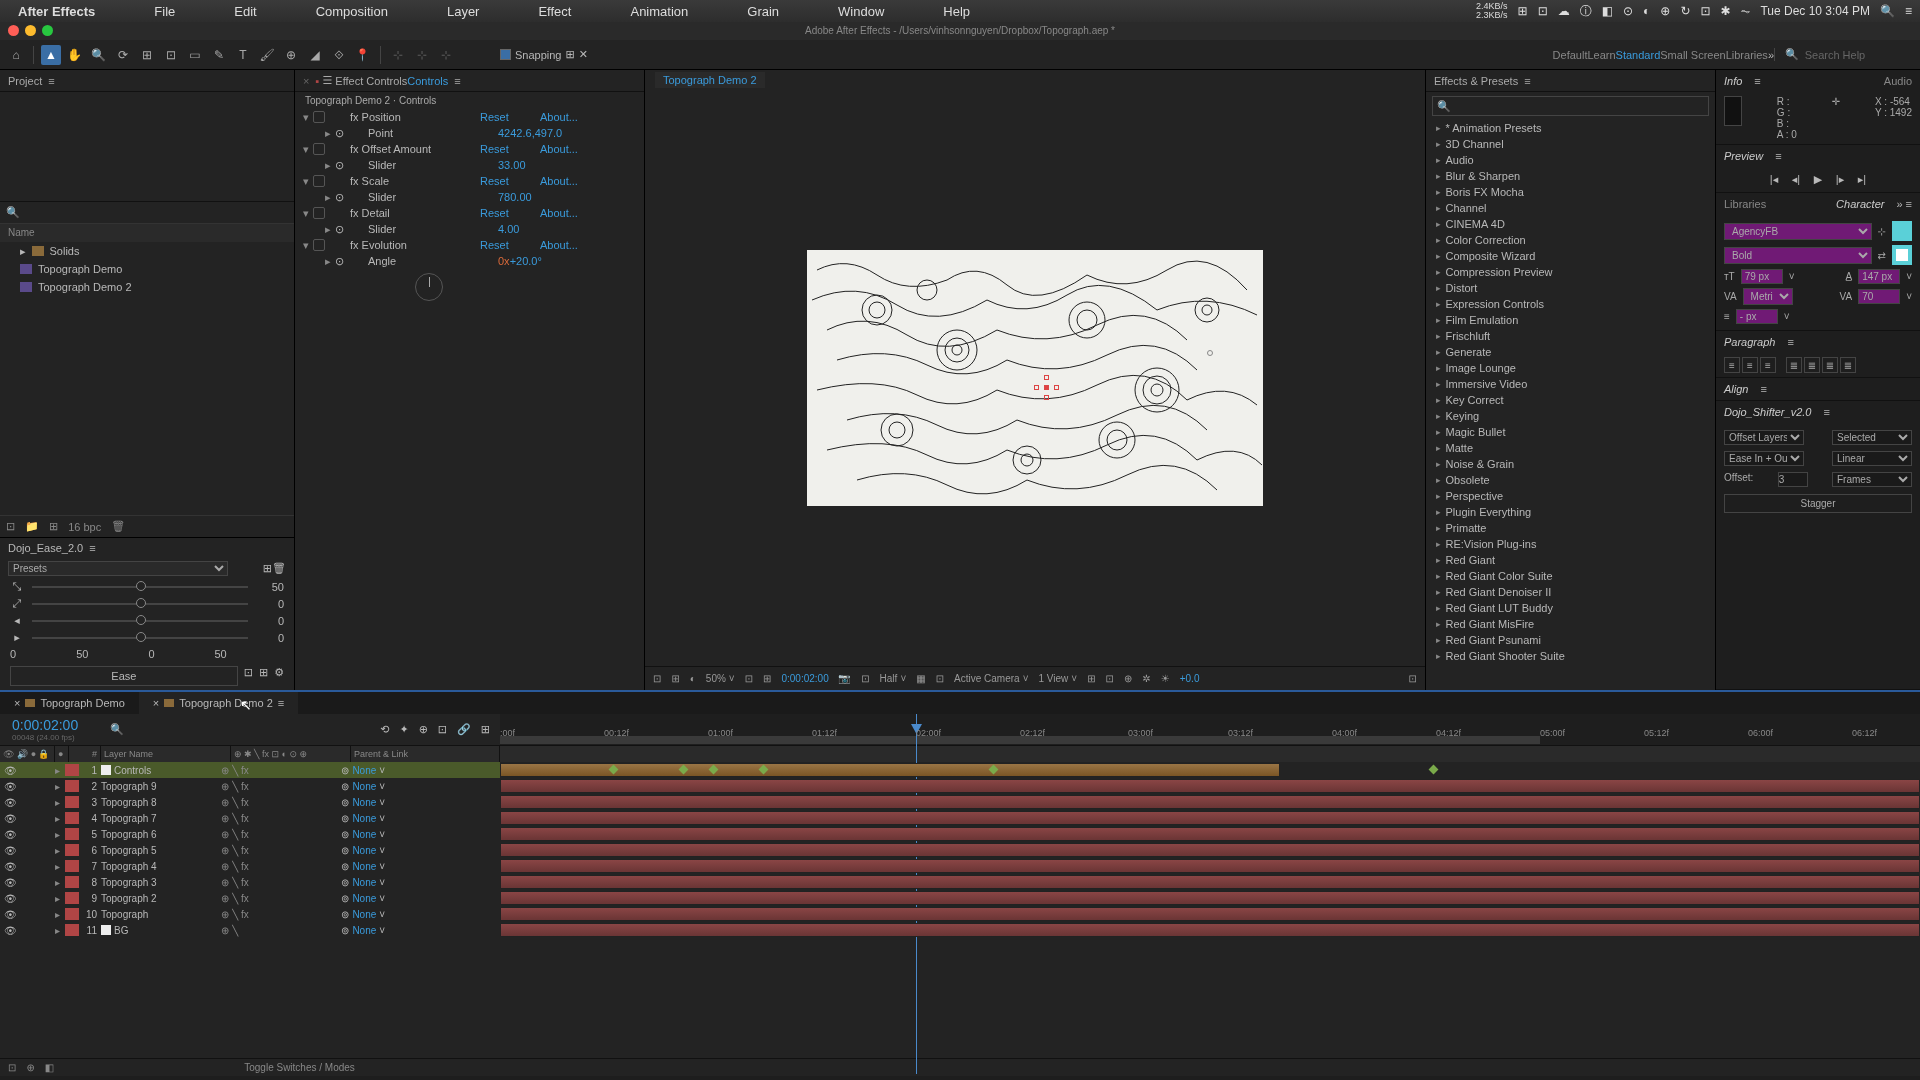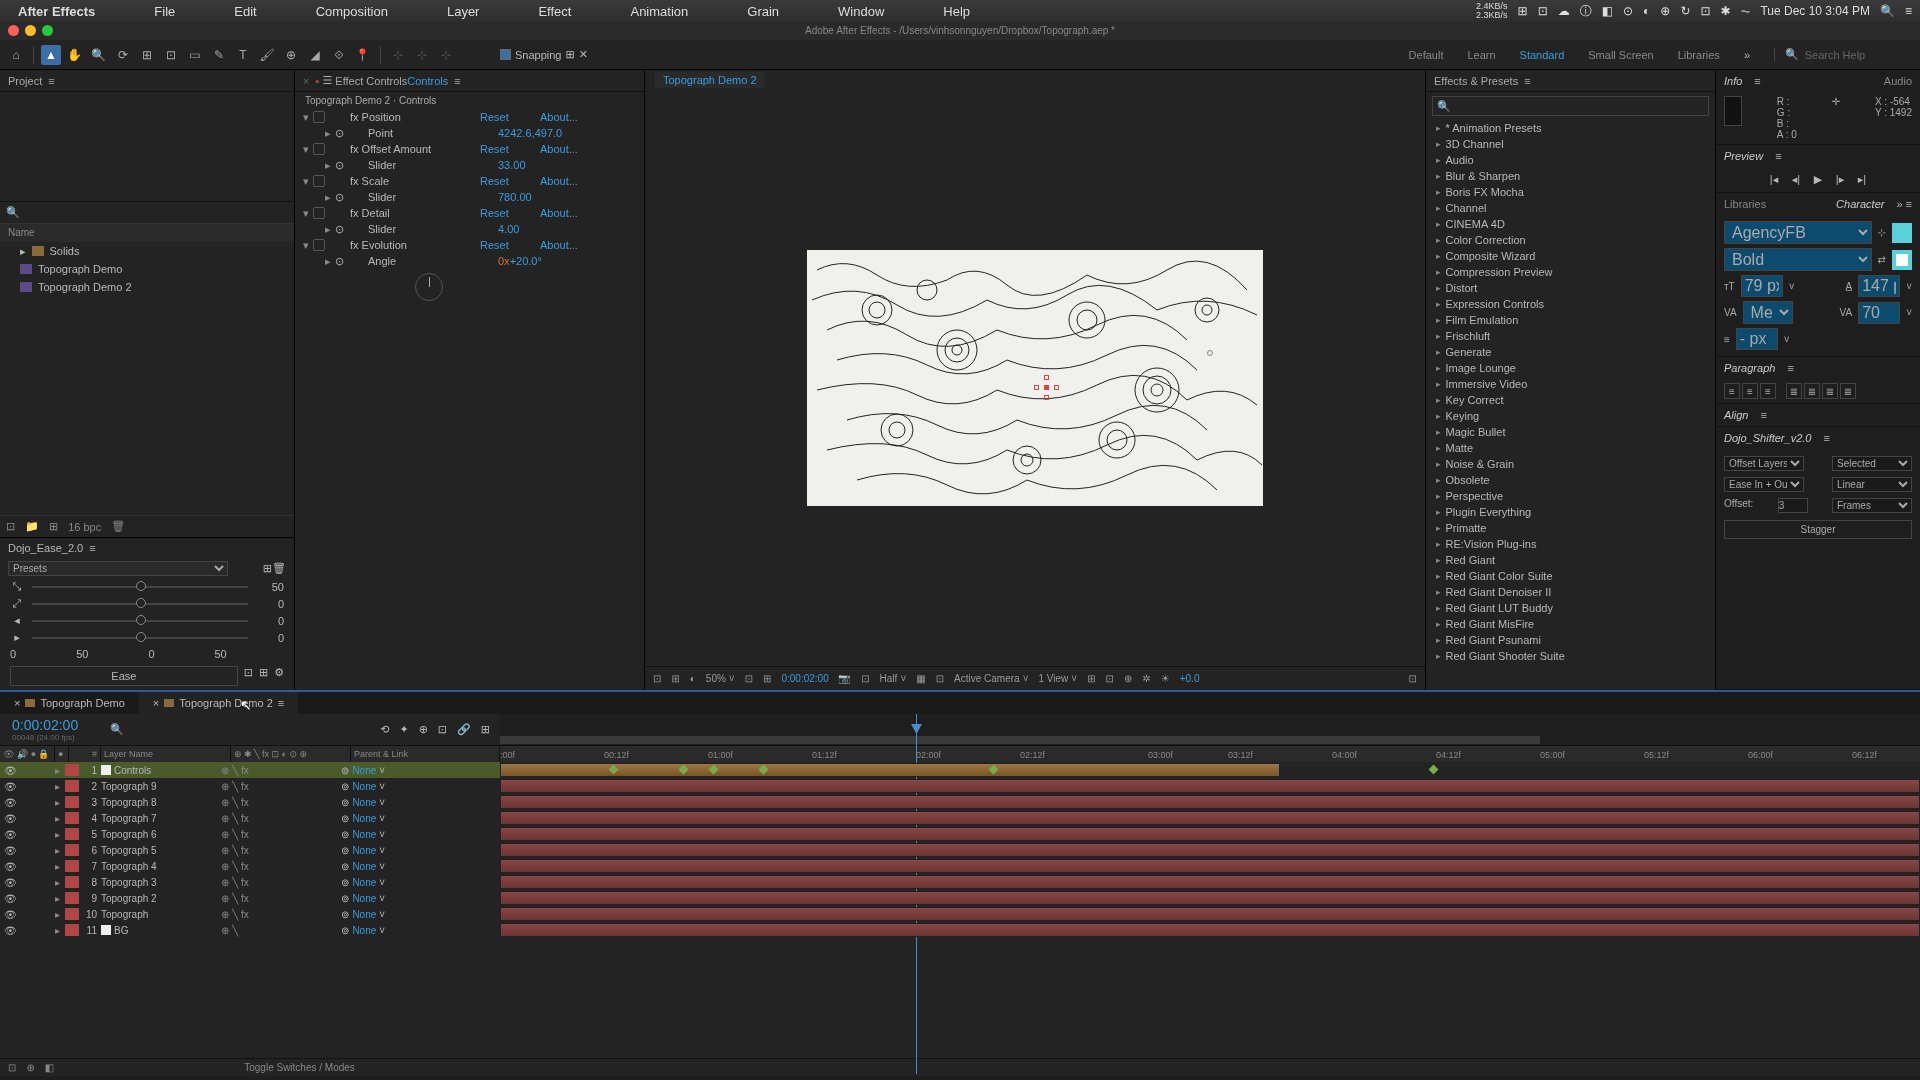--- a/index.html
+++ b/index.html
@@ -19,21 +19,21 @@
 .doc-titlebar .traffic span { width: 11px; height: 11px; border-radius: 50%; display: inline-block; }
 .tl-red { background: #ff5f57; } .tl-yel { background: #febc2e; } .tl-grn { background: #28c840; }
 
 
 .toolbar { height: 30px; background: #232323; border-bottom: 1px solid #000; display: flex; align-items: center; padding: 0 6px; gap: 4px; }
 .toolbar .tool { width: 20px; height: 20px; display: flex; align-items: center; justify-content: center; color: #aaa; font-size: 12px; }
 .toolbar .tool.sel { background: #3a6ea5; color: #fff; border-radius: 2px; }
 .toolbar .sep { width: 1px; height: 18px; background: #444; margin: 0 3px; }
 .toolbar .snapping { display: flex; align-items: center; gap: 4px; margin-left: 40px; }
 .toolbar .checkbox { width: 11px; height: 11px; border: 1px solid #666; background: #3a6ea5; }
-.toolbar .workspace { margin-left: auto; display: flex; align-items: center; gap: 24px; }
+.toolbar .workspace { margin-left: auto; display: flex; align-items: center; }
 .toolbar .ws-item { color: #888; } .toolbar .ws-item.active { color: #3a9bdc; }
 .toolbar .search { display: flex; align-items: center; gap: 6px; color: #666; width: 140px; border-left: 1px solid #444; padding-left: 10px; }
 
 
 .main { display: flex; height: 620px; }
 .col { display: flex; flex-direction: column; background: #232323; }
 .panel-tab { height: 22px; background: #1e1e1e; border-bottom: 1px solid #111; display: flex; align-items: center; padding: 0 8px; font-size: 11px; color: #aaa; }
 .panel-tab.active { background: #232323; }
 .panel-tab .close { margin-right: 6px; color: #666; }
 .panel-tab .hl { color: #3a9bdc; }
@@ -91,21 +91,21 @@
 
 .right-col { width: 205px; border-left: 1px solid #000; display: flex; flex-direction: column; }
 .rpanel { border-bottom: 1px solid #111; }
 .rpanel .rtab { height: 22px; display: flex; align-items: center; padding: 0 8px; gap: 12px; font-size: 11px; }
 .rpanel .rtab span { color: #888; } .rpanel .rtab span.act { color: #ccc; font-style: italic; }
 .rpanel .rbody { padding: 4px 8px; font-size: 10px; color: #aaa; }
 .info-body { display: flex; justify-content: space-between; }
 .preview-ctrl { display: flex; justify-content: center; gap: 6px; padding: 6px; }
 .preview-ctrl span { width: 16px; text-align: center; }
 .char-row { display: flex; align-items: center; gap: 6px; padding: 2px 0; }
-.char-row input, .char-row select { background: #0c4a6e; border: 1px solid #444; color: #aaa; font-size: 16px; padding: 1px 3px; }
+.char-row input, .char-row select { background: #701a75; border: 1px solid #444; color: #aaa; font-size: 10px; padding: 1px 3px; }
 .char-row .sw { width: 20px; height: 20px; background: #5ad0d8; }
 .para-btns { display: flex; gap: 2px; }
 .para-btns span { width: 16px; height: 16px; border: 1px solid #444; display: flex; align-items: center; justify-content: center; }
 .shifter-row { display: flex; justify-content: space-between; padding: 3px 0; }
 .shifter-row select, .shifter-row input { background: #1a1a1a; border: 1px solid #444; color: #aaa; font-size: 10px; width: 80px; }
 .stagger-btn { border: 1px solid #444; text-align: center; padding: 3px; margin-top: 4px; }
 
 
 .dojo { border-top: 1px solid #000; background: #232323; }
 .dojo .dhead { height: 20px; display: flex; align-items: center; padding: 0 8px; }
@@ -125,21 +125,21 @@
 .tl-tabs { height: 22px; background: #1a1a1a; display: flex; align-items: center; }
 .tl-tabs .tltab { padding: 0 14px; line-height: 22px; display: flex; align-items: center; gap: 5px; }
 .tl-tabs .tltab.active { background: #232323; }
 .tl-tabs .comp-ic { width: 10px; height: 8px; background: #8a6a3a; }
 .tl-header { height: 32px; display: flex; border-bottom: 1px solid #111; }
 .tl-timecode { width: 100px; padding: 3px 12px; }
 .tl-timecode .tc { color: #3a9bdc; font-size: 14px; }
 .tl-timecode .fr { color: #666; font-size: 8px; }
 .tl-tools { display: flex; align-items: center; gap: 10px; padding: 0 10px; flex: 0 0 400px; }
 .tl-ruler { flex: 1; position: relative; background: #1e1e1e; }
-.tl-ruler .tick { position: absolute; top: 14px; font-size: 9px; color: #888; margin-top: 22px; }
+.tl-ruler .tick { position: absolute; top: 14px; font-size: 9px; color: #888; }
 .tl-ruler .playhead { position: absolute; top: 0; width: 1px; height: 360px; background: #4a8acc; }
 .tl-ruler .playhead::before { content: ''; position: absolute; top: 10px; left: -5px; width: 11px; height: 10px; background: #4a8acc; clip-path: polygon(0 0, 100% 0, 50% 100%); }
 .tl-ruler .workarea { position: absolute; top: 22px; height: 8px; background: #3a3a3a; }
 .tl-colhead { height: 16px; background: #2a2a2a; display: flex; font-size: 9px; color: #888; }
 .tl-colhead > div { border-right: 1px solid #111; padding: 0 3px; line-height: 16px; }
 .tl-layers { flex: 1; overflow: hidden; display: flex; }
 .tl-layer-list { width: 500px; }
 .tl-layer { height: 16px; display: flex; align-items: center; font-size: 10px; }
 .tl-layer.selected { background: #4a5a2a; }
 .tl-layer .vis { width: 55px; display: flex; gap: 3px; padding-left: 4px; }
@@ -747,21 +747,21 @@
     </div>
     <div class="tl-ruler" id="tl-ruler">
       <div class="workarea" style="left:0;width:1040px"></div>
       <div class="playhead" style="left:416px"></div>
     <div class="tick" style="left: 0px;">:00f</div>
         <div class="tick" style="left: 104px;">00:12f</div>
         <div class="tick" style="left: 208px;">01:00f</div>
         <div class="tick" style="left: 312px;">01:12f</div>
         <div class="tick" style="left: 416px;">02:00f</div>
         <div class="tick" style="left: 520px;">02:12f</div>
-        <div class="tick" style="left: 648px;">03:00f</div>
+        <div class="tick" style="left: 628px;">03:00f</div>
         <div class="tick" style="left: 728px;">03:12f</div>
         <div class="tick" style="left: 832px;">04:00f</div>
         <div class="tick" style="left: 936px;">04:12f</div>
         <div class="tick" style="left: 1040px;">05:00f</div>
         <div class="tick" style="left: 1144px;">05:12f</div>
         <div class="tick" style="left: 1248px;">06:00f</div>
         <div class="tick" style="left: 1352px;">06:12f</div>
       </div>
   </div>
   <div class="tl-colhead">

